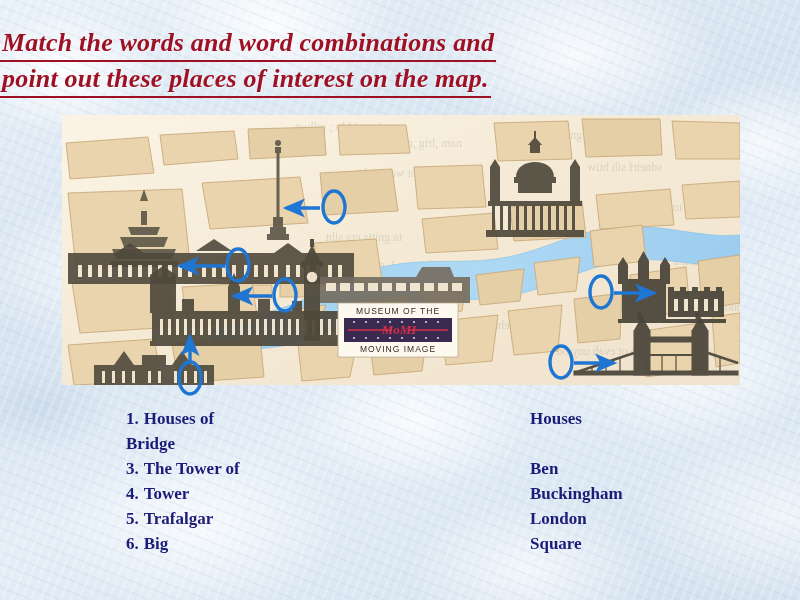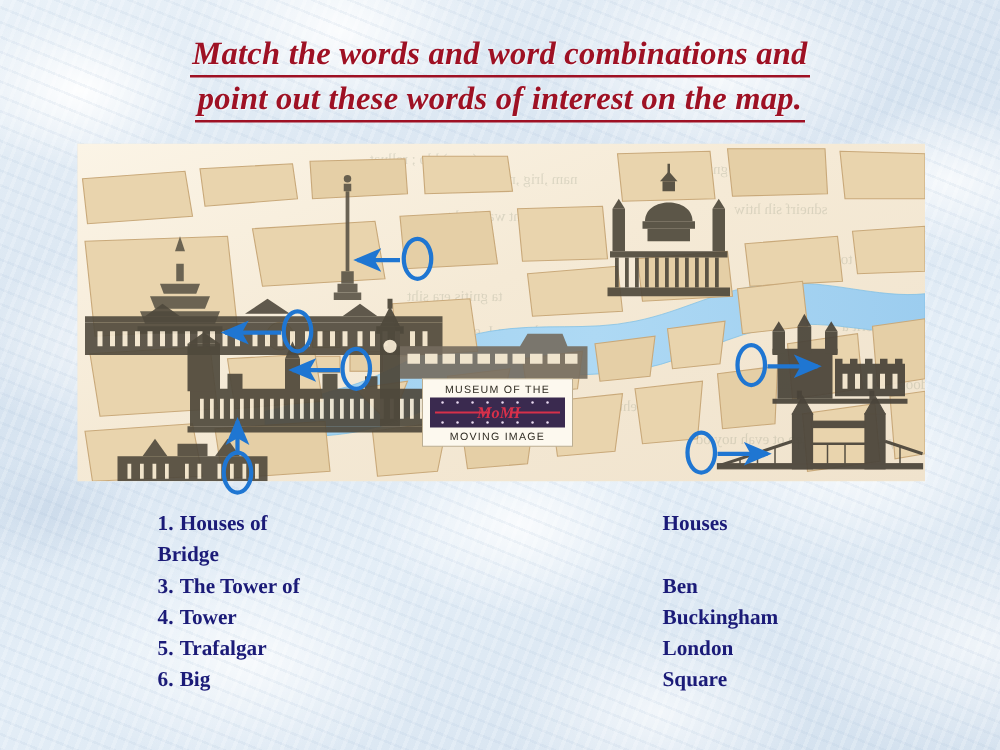--- a/index.html
+++ b/index.html
@@ -33,21 +33,21 @@
   #slide-bg:after{
     content:"";position:absolute;inset:0;
     background-image:
       repeating-linear-gradient(112deg,rgba(255,255,255,.22) 0 3px,rgba(255,255,255,0) 3px 9px),
       repeating-linear-gradient(22deg,rgba(176,196,219,.18) 0 2px,rgba(176,196,219,0) 2px 11px);
     opacity:.85;
   }
 
   
   .title-block{
-    position:absolute;top:26px;left:0;width:800px;text-align:center;z-index:5;
+    position:absolute;top:26px;left:0;width:800px;z-index:5;
   }
   .title-line{
     display:inline-block;
     font-family:"Liberation Serif",serif;
     font-weight:bold;font-style:italic;
     font-size:26px;line-height:33px;letter-spacing:.2px;
     color:#9e1124;
     border-bottom:2px solid #9e1124;
     text-shadow:1px 1px 0 rgba(255,255,255,.55);
     white-space:nowrap;
@@ -85,21 +85,21 @@
   }
   .w-num{display:inline-block;margin-right:5px;}
 </style>
 </head>
 <body>
 
 <div id="slide-bg"></div>
 
 <div class="title-block">
   <div class="title-line">Match the words and word combinations and</div><br>
-  <div class="title-line">point out these words of interest on the map.</div>
+  <div class="title-line">point out these places of interest on the map.</div>
 </div>
 
 <div id="map">
   <svg width="678" height="270" viewBox="0 0 678 270" xmlns="http://www.w3.org/2000/svg">
     <defs>
       <linearGradient id="papergrad" x1="0" y1="0" x2="1" y2="1">
         <stop offset="0%" stop-color="#fbf4e6"></stop>
         <stop offset="45%" stop-color="#f5ead6"></stop>
         <stop offset="100%" stop-color="#f0e3cd"></stop>
       </linearGradient>

